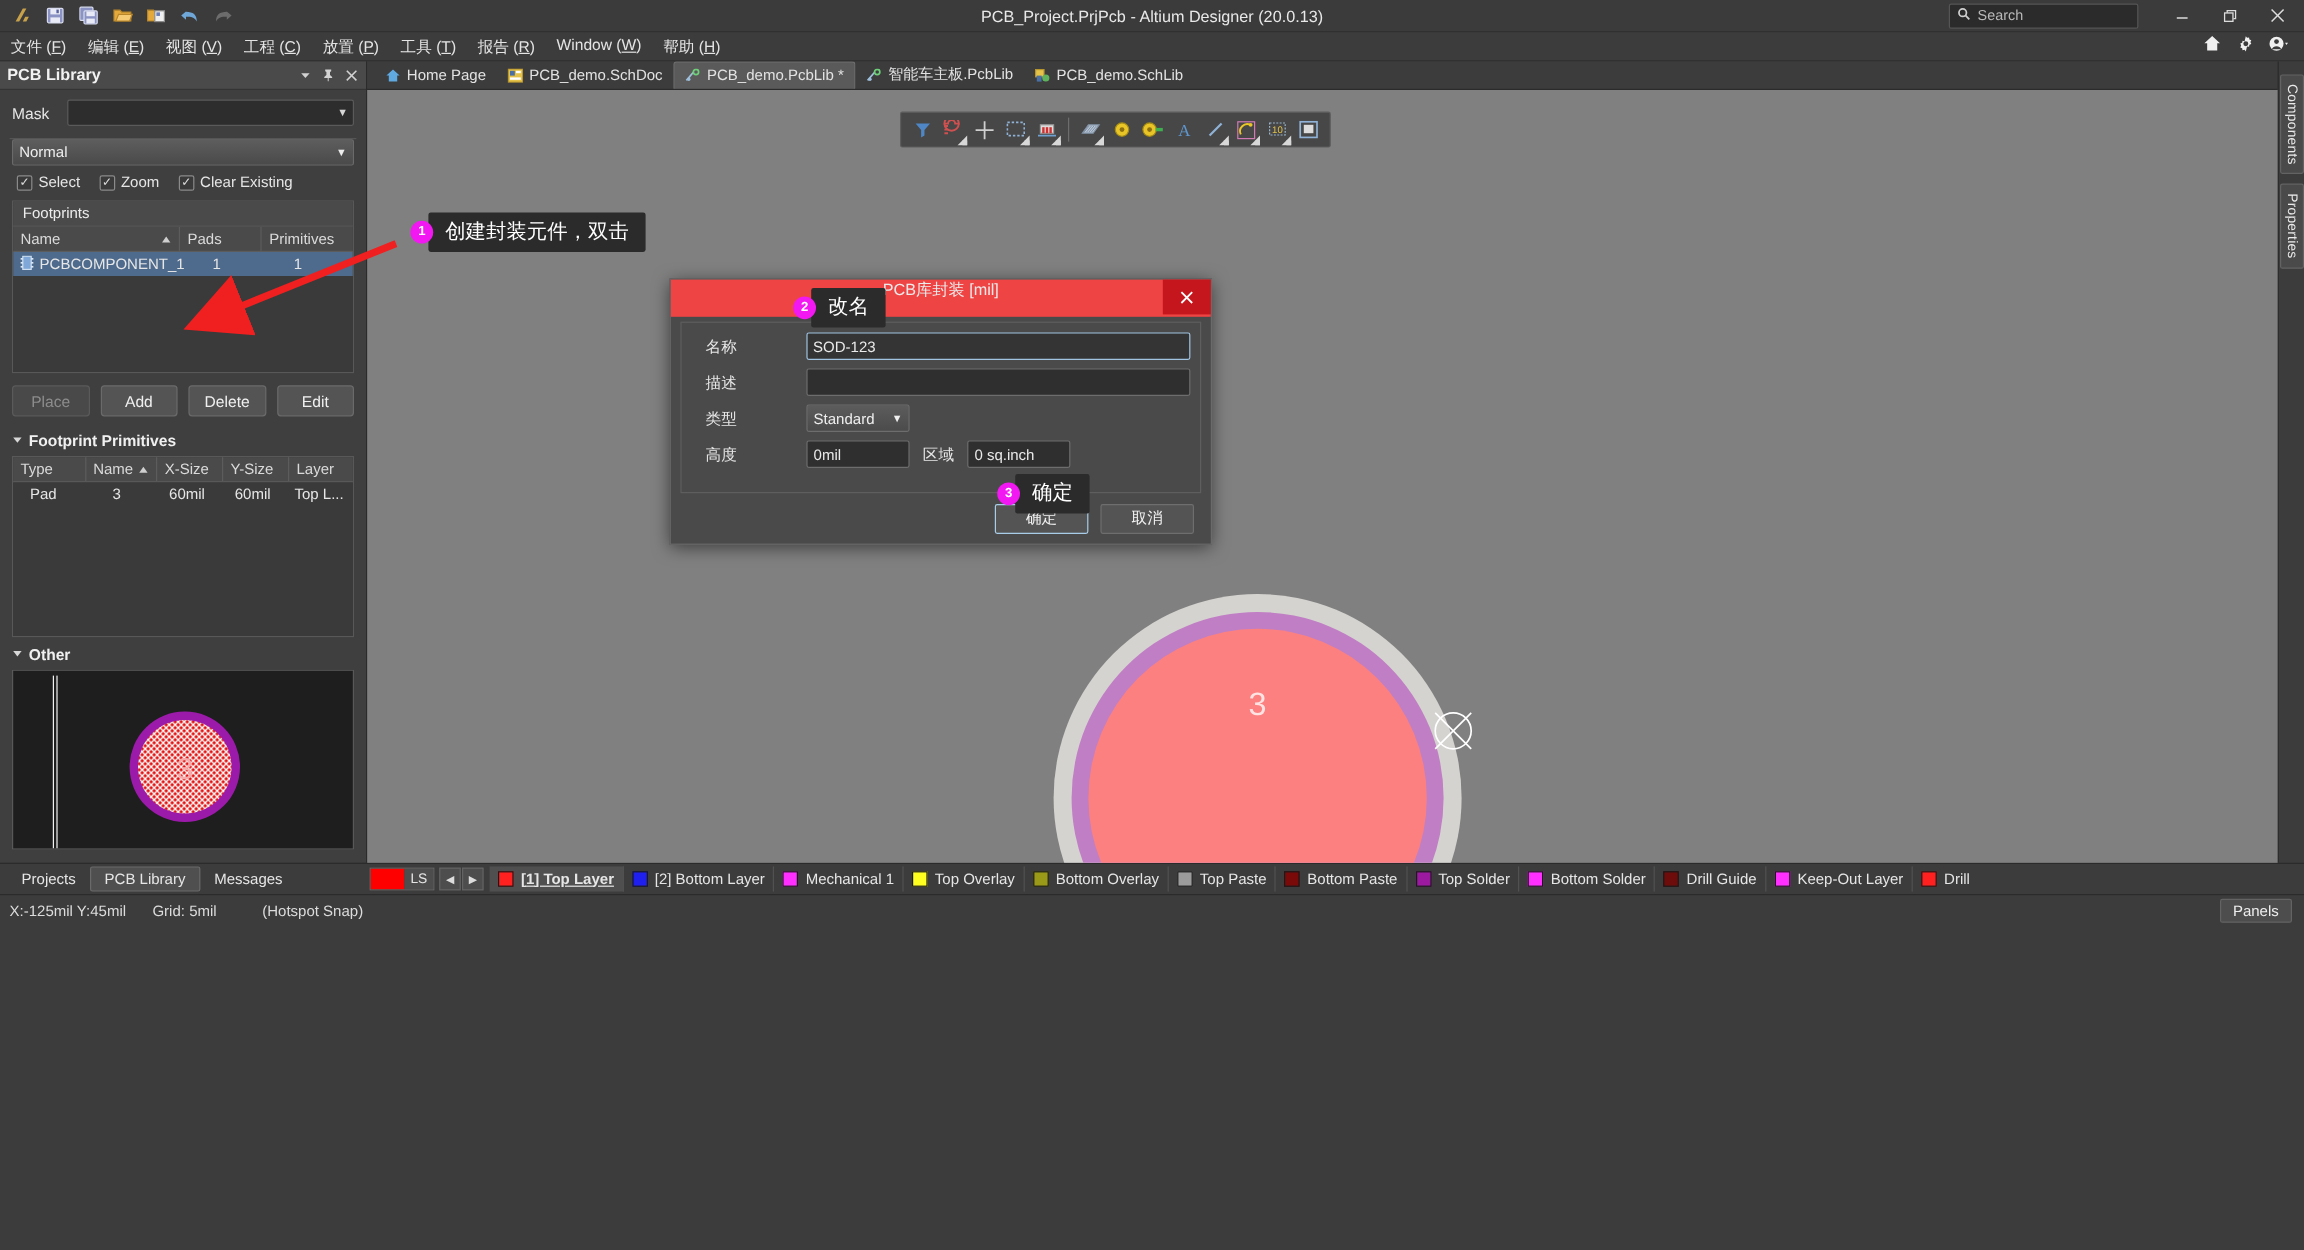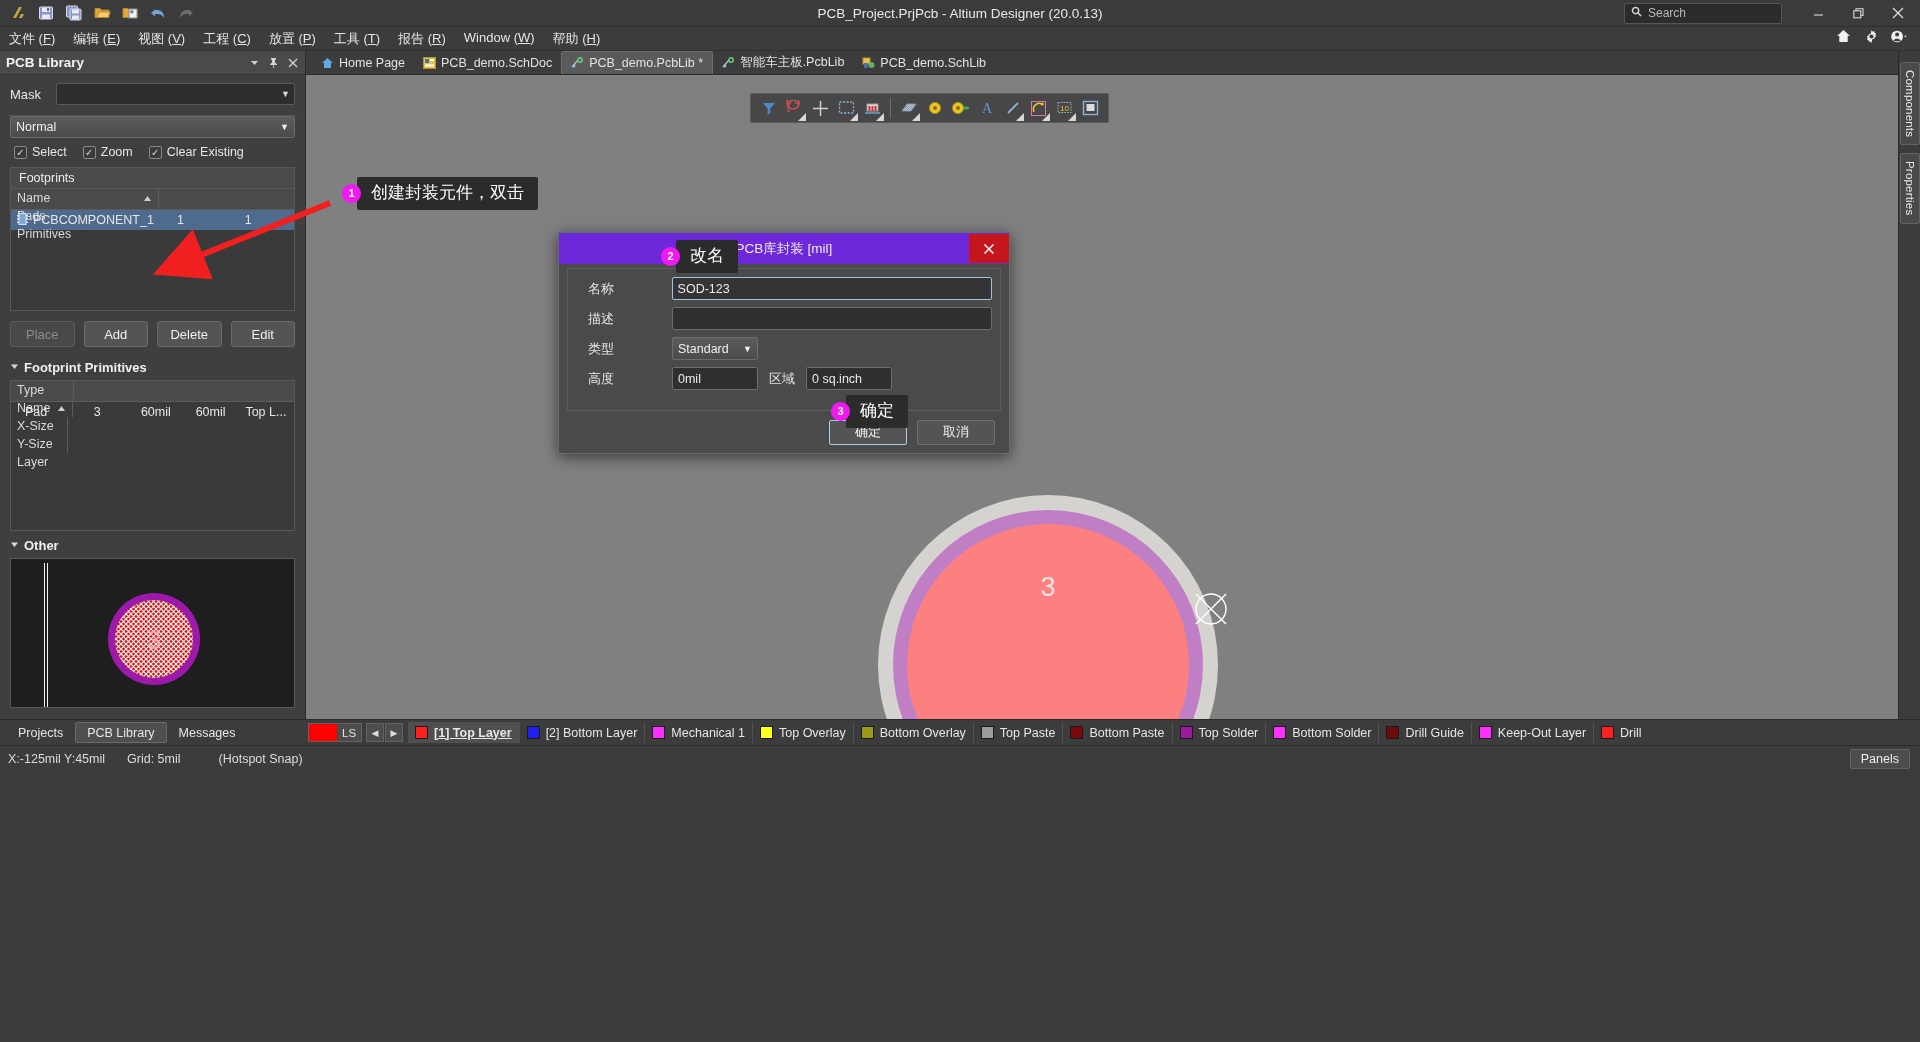--- a/index.html
+++ b/index.html
@@ -84,21 +84,21 @@
   .chk { display:flex; align-items:center; gap:5px; font-size:12.5px; color:#e6e6e6; }
   .chkbox {
     width:13px;height:13px;background:#3a3a3a;border:1px solid #8a8a8a;border-radius:2px;
     display:flex;align-items:center;justify-content:center;font-size:10px;color:#dcdcdc;
   }
 
   .groupbox { margin:2px 10px 0 10px; border:1px solid #585858; background:#3a3a3a; }
   .gb-title { height:21px; background:#4a4a4a; display:flex; align-items:center; padding:0 8px;
               font-size:12.5px; color:#ececec; border-bottom:1px solid #585858;}
   .tbl-head { display:flex; height:21px; background:#4a4a4a; border-bottom:1px solid #5c5c5c;
-              font-size:12.5px; color:#dadada;flex-direction:column; }
+              font-size:12.5px; color:#dadada; }
   .tbl-head .th { padding:2px 6px; border-right:1px solid #5c5c5c; display:flex; align-items:center; gap:4px;}
   .tbl-row { display:flex; height:20px; font-size:12.5px; color:#e6e6e6; align-items:center; }
   .tbl-row .td { padding:1px 6px; display:flex; align-items:center; gap:5px; }
   .tbl-row.sel { background:#4e6a8c; }
   .fp-body { height:100px; background:#3a3a3a; }
 
   .prim-body { height:128px; background:#3a3a3a; }
 
   .section-hd { display:flex; align-items:center; gap:5px; padding:7px 8px 5px 10px;
                 font-weight:bold; font-size:13px; color:#f0f0f0; }
@@ -170,21 +170,21 @@
   .ptab { padding:3px 11px; font-size:12.5px; color:#e6e6e6; border:1px solid transparent; height:21px;
           display:flex; align-items:center;}
   .ptab.active { background:#4f4f4f; border:1px solid #6a6a6a; border-radius:2px;}
 
   
   .dlg {
     position:absolute; left:558px; top:232px; width:452px; height:222px;
     background:#4a4a4a; border:1px solid #6a6a6a; box-shadow:0 3px 14px rgba(0,0,0,.55);
     display:flex; flex-direction:column; z-index:40;
   }
-  .dlg-tb { height:31px; background:#6d28d9; display:flex; align-items:center; position:relative; }
+  .dlg-tb { height:31px; background:#ef4444; display:flex; position:relative; }
   .dlg-title { position:absolute; left:0; right:0; text-align:center; font-size:13.5px; color:#ebebeb;}
   .dlg-close { margin-left:auto; width:40px;height:29px;background:#c4161c;color:#fff;
                display:flex;align-items:center;justify-content:center; font-size:14px; }
   .dlg-inner { margin:4px 8px 0 8px; border:1px solid #5e5e5e; background:#4a4a4a; flex:1; padding:8px 8px 4px 8px;}
   .frow { display:flex; align-items:center; margin-bottom:7px; }
   .flabel { width:96px; font-size:13px; color:#e7e7e7; padding-left:12px;}
   .finput { height:23px; background:#2f2f2f; border:1px solid #6d6d6d; border-radius:2px;
             color:#eaeaea; font-size:12.5px; padding:0 5px; display:flex; align-items:center; }
   .finput.focus { border:1px solid #9fc3e0; background:#343434; }
   .fcombo { height:23px; background:linear-gradient(#5c5c5c,#4b4b4b); border:1px solid #6d6d6d;

